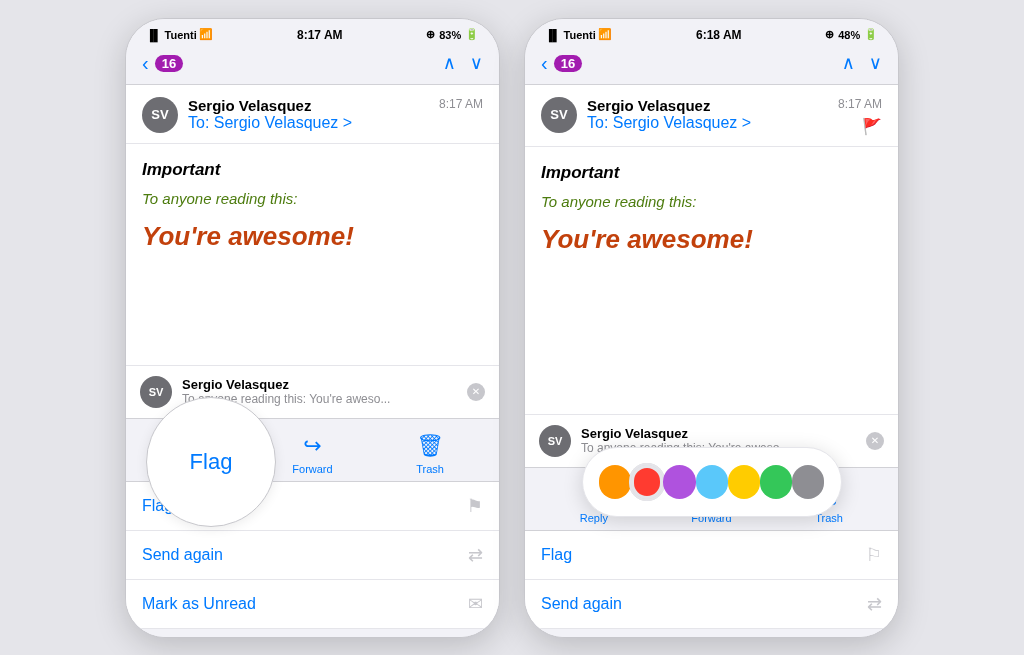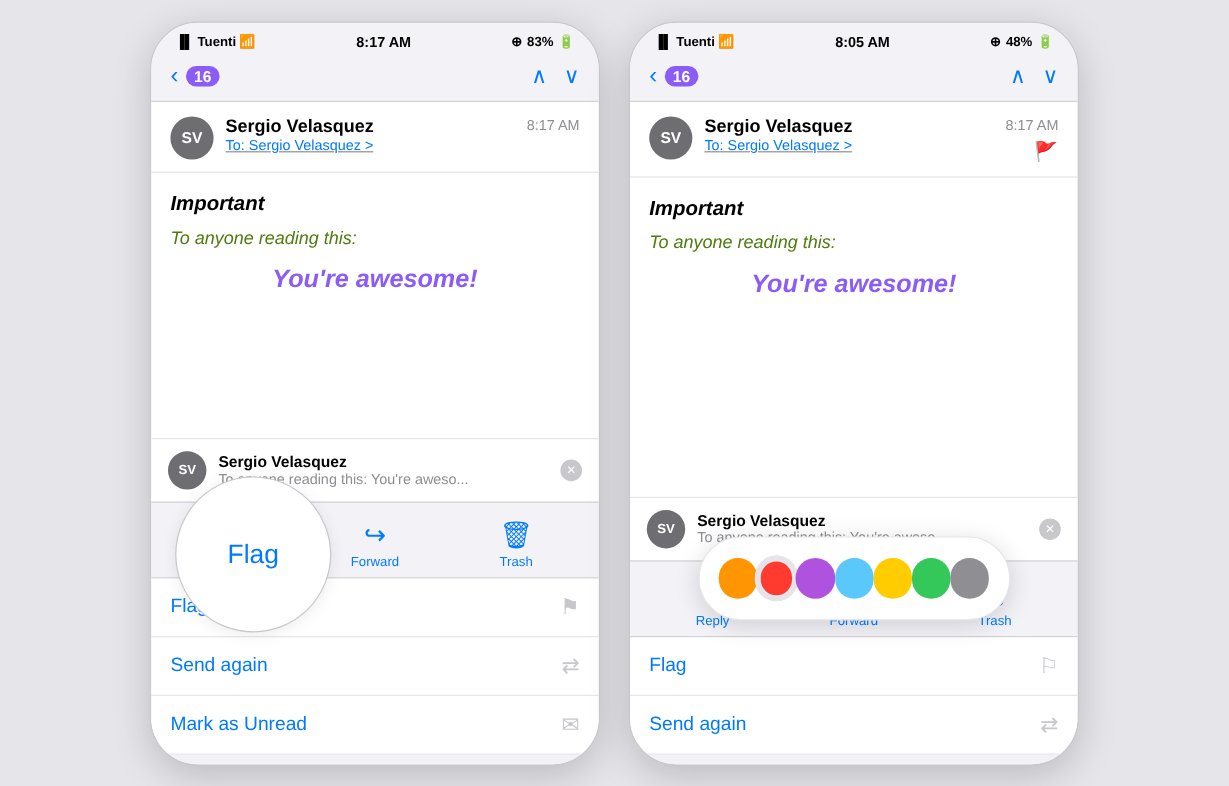--- a/index.html
+++ b/index.html
@@ -57,21 +57,21 @@
     .nav-back {
       display: flex;
       align-items: center;
       color: #007aff;
       font-size: 17px;
       font-weight: 400;
       gap: 2px;
       cursor: pointer;
     }
     .badge-count {
-      background: #8b5cf6;
+      background: #a21caf;
       color: white;
       border-radius: 10px;
       padding: 1px 7px;
       font-size: 13px;
       font-weight: 600;
       margin-left: 4px;
     }
     .nav-arrows {
       display: flex;
       gap: 14px;
@@ -105,32 +105,32 @@
       color: white;
       display: flex;
       align-items: center;
       justify-content: center;
       font-size: 13px;
       font-weight: 600;
       flex-shrink: 0;
     }
     .email-meta { flex: 1; }
     .email-sender { font-size: 15px; font-weight: 600; color: #000; }
-    .email-to { font-size: 12px; color: #8e8e93; text-decoration: underline; }
+    .email-to { font-size: 16px; color: #8e8e93; }
     .email-to span { color: #007aff; }
     .email-time { font-size: 12px; color: #8e8e93; }
     .email-flag { color: #ff3b30; font-size: 16px; margin-top: 2px; }
     .email-body {
       padding: 16px;
       flex: 1;
       font-style: italic;
     }
     .email-subject { font-size: 17px; font-weight: 700; margin-bottom: 10px; color: #000; }
     .email-text { font-size: 15px; color: #4d7c0f; margin-bottom: 14px; }
-    .email-bold { font-size: 21px; font-weight: 700; color: #8b5cf6; text-align: center; }
+    .email-bold { font-size: 26px; font-weight: 700; color: #c2410c; }
     
     .reply-preview {
       background: white;
       border-top: 1px solid #e5e5ea;
       display: flex;
       align-items: center;
       padding: 10px 14px;
       gap: 10px;
     }
     .preview-avatar {
@@ -348,21 +348,21 @@
   </div>
 
   <div class="phone">
 
     <div class="status-bar">
       <div class="status-left">
         <span>▐▌</span>
         <span>Tuenti</span>
         <span>📶</span>
       </div>
-      <div class="status-center">8:05 AM</div>
+      <div class="status-center">6:18 AM</div>
       <div class="status-right">
         <span>⊕</span>
         <span>48%</span>
         <span>🔋</span>
       </div>
     </div>
 
     <div class="nav-bar">
       <div class="nav-back">
         <span style="font-size:20px;">‹</span>

